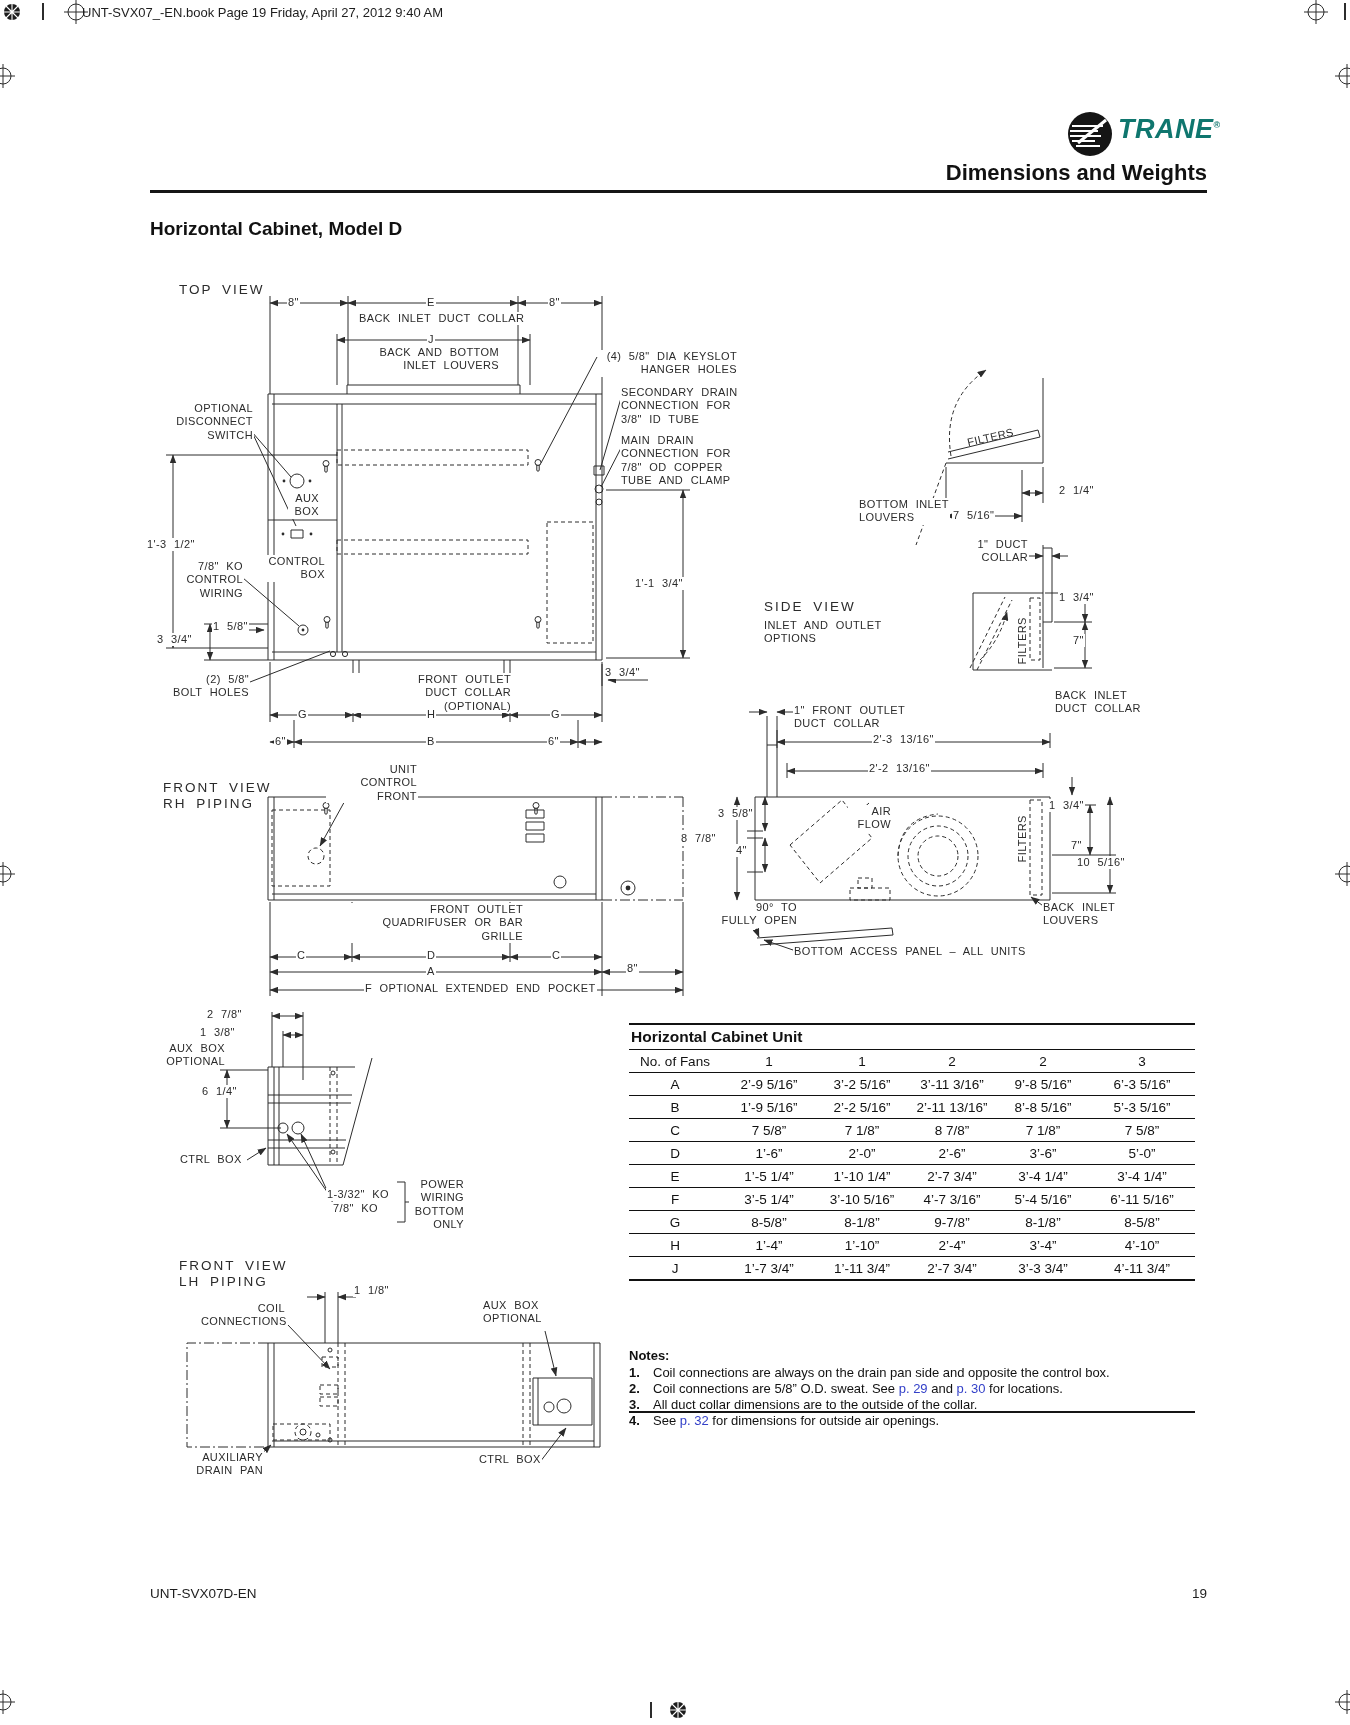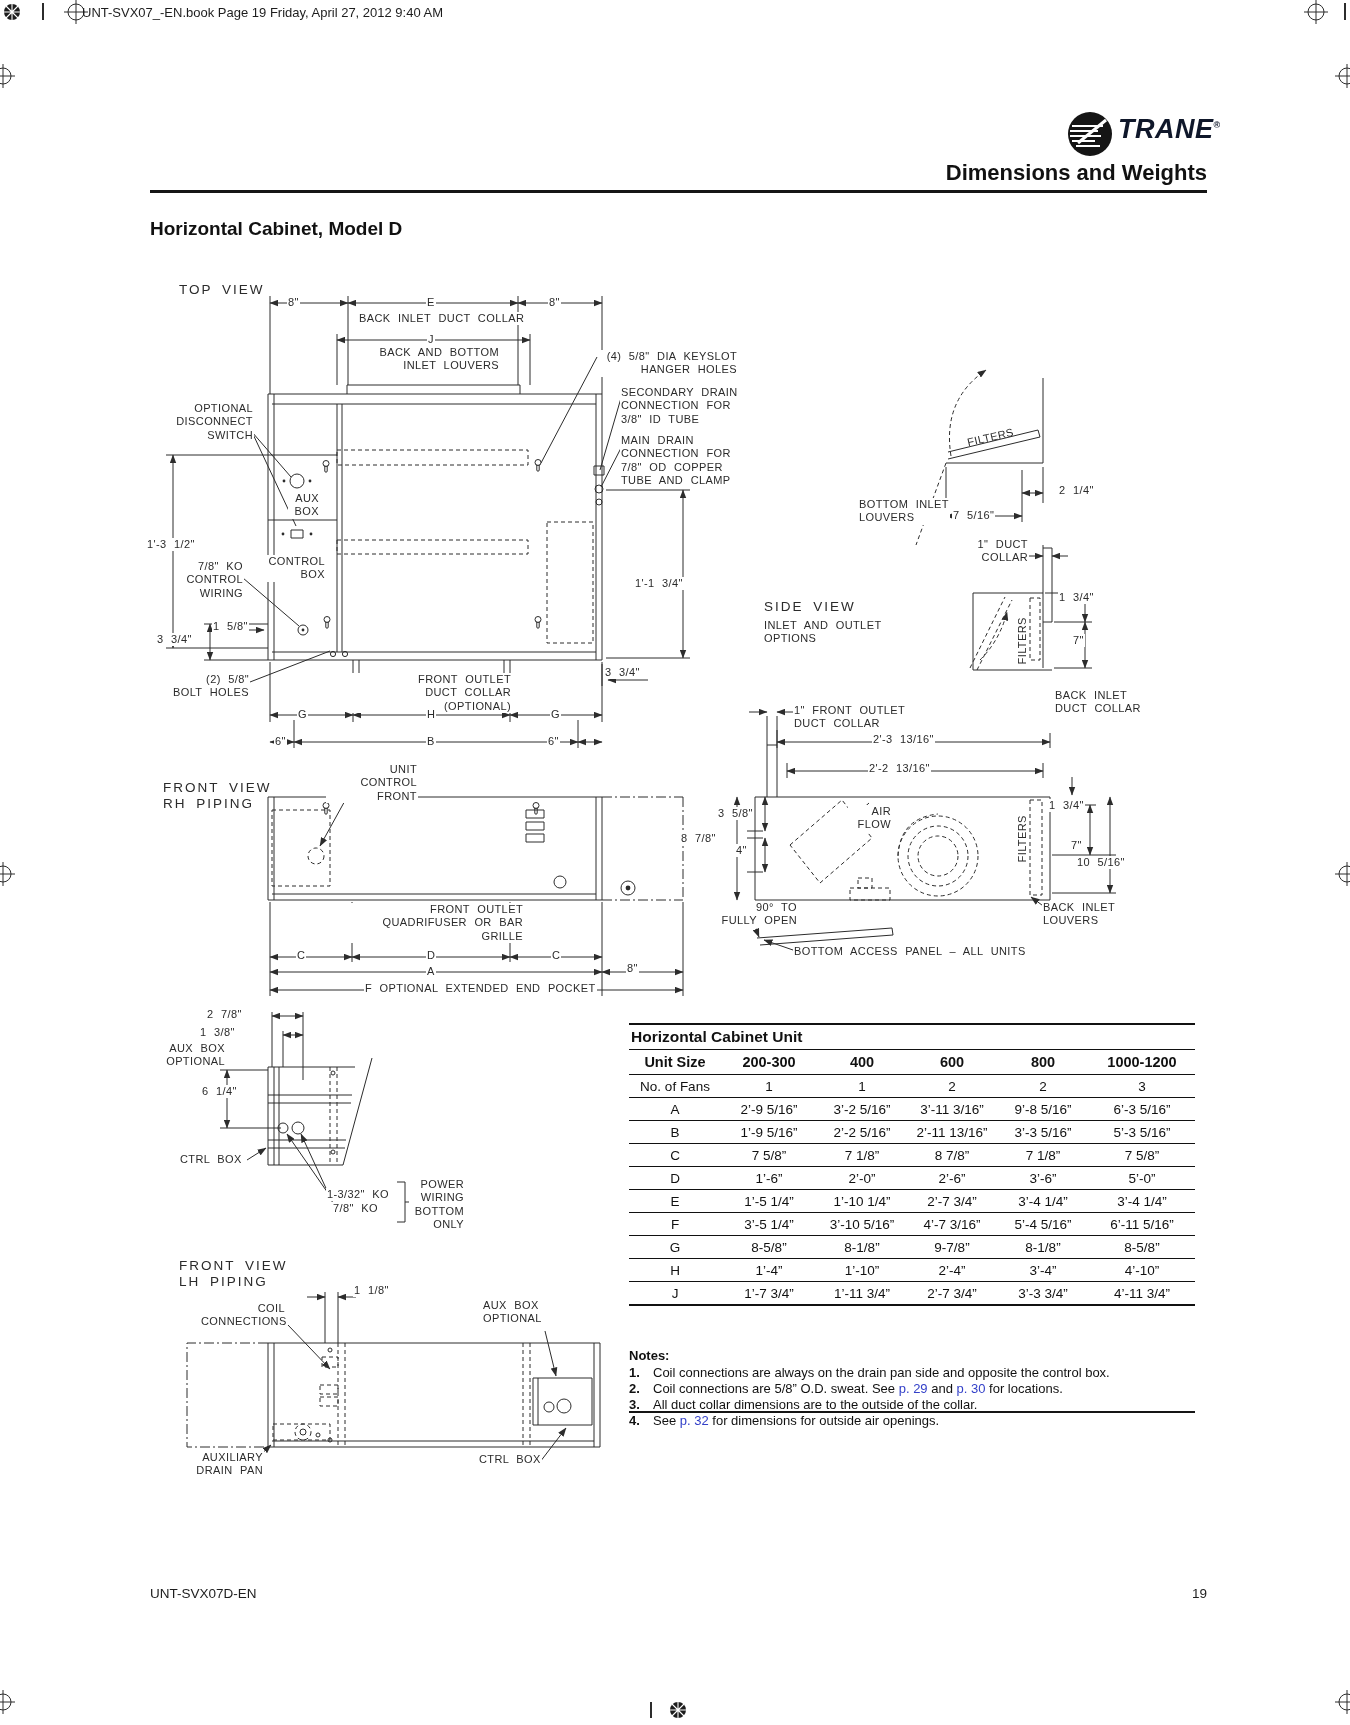--- a/index.html
+++ b/index.html
@@ -18,21 +18,21 @@
   .lbl{position:absolute;font-size:11px;line-height:1.22;letter-spacing:.4px;word-spacing:4px;
        color:#2b2b2b;white-space:pre-line;background:#fff;padding:0 1px;}
   .c{text-align:right;}
   .r{text-align:right;}
   .big{font-size:13.5px;letter-spacing:2px;background:transparent;}
   .tilt{transform:rotate(-13deg);background:transparent;}
   .vert{transform:rotate(-90deg);transform-origin:0 100%;background:transparent;}
   
   .bookline{position:absolute;left:82px;top:5px;font-size:13px;color:#1d1d1d;}
   .brand{position:absolute;left:1118px;top:114px;font-size:27px;font-weight:800;font-style:italic;
-         letter-spacing:.5px;color:#0f172a;}
+         letter-spacing:.5px;color:#0f766e;}
   .brand sup{font-size:9px;font-style:normal;}
   .section{position:absolute;left:820px;top:160px;width:387px;text-align:right;font-size:22px;
            font-weight:bold;color:#111;}
   .rule{position:absolute;background:#151515;}
   .title{position:absolute;left:150px;top:218px;font-size:19px;font-weight:bold;color:#111;}
   .footer{position:absolute;top:1586px;font-size:13.5px;color:#1d1d1d;}
   
   .dimtable{position:absolute;left:629px;top:1023px;width:566px;border-collapse:collapse;
             font-size:13.5px;color:#111;}
   .dimtable td,.dimtable th{border-bottom:1.3px solid #111;text-align:center;height:22px;
@@ -369,28 +369,20 @@
         <col style="width:96px">
         <col style="width:90px">
         <col style="width:90px">
         <col style="width:92px">
         <col style="width:106px">
       </colgroup>
     <tbody>
       <tr class="t-title">
           <td colspan="6">Horizontal Cabinet Unit</td>
         </tr>
-      <tr class="t-head">
-        <th>Unit Size</th>
-        <th>200-300</th>
-        <th>400</th>
-        <th>600</th>
-        <th>800</th>
-        <th>1000-1200</th>
-      </tr>
     <tr>
       <td>No. of Fans</td>
       <td>1</td>
       <td>1</td>
       <td>2</td>
       <td>2</td>
       <td>3</td>
     </tr>
         <tr>
       <td>A</td>
@@ -398,21 +390,21 @@
       <td>3’-2 5/16”</td>
       <td>3’-11 3/16”</td>
       <td>9’-8 5/16”</td>
       <td>6’-3 5/16”</td>
     </tr>
         <tr>
       <td>B</td>
       <td>1’-9 5/16”</td>
       <td>2’-2 5/16”</td>
       <td>2’-11 13/16”</td>
-      <td>3’-3 5/16”</td>
+      <td>8’-8 5/16”</td>
       <td>5’-3 5/16”</td>
     </tr>
         <tr>
       <td>C</td>
       <td>7 5/8”</td>
       <td>7 1/8”</td>
       <td>8 7/8”</td>
       <td>7 1/8”</td>
       <td>7 5/8”</td>
     </tr>

